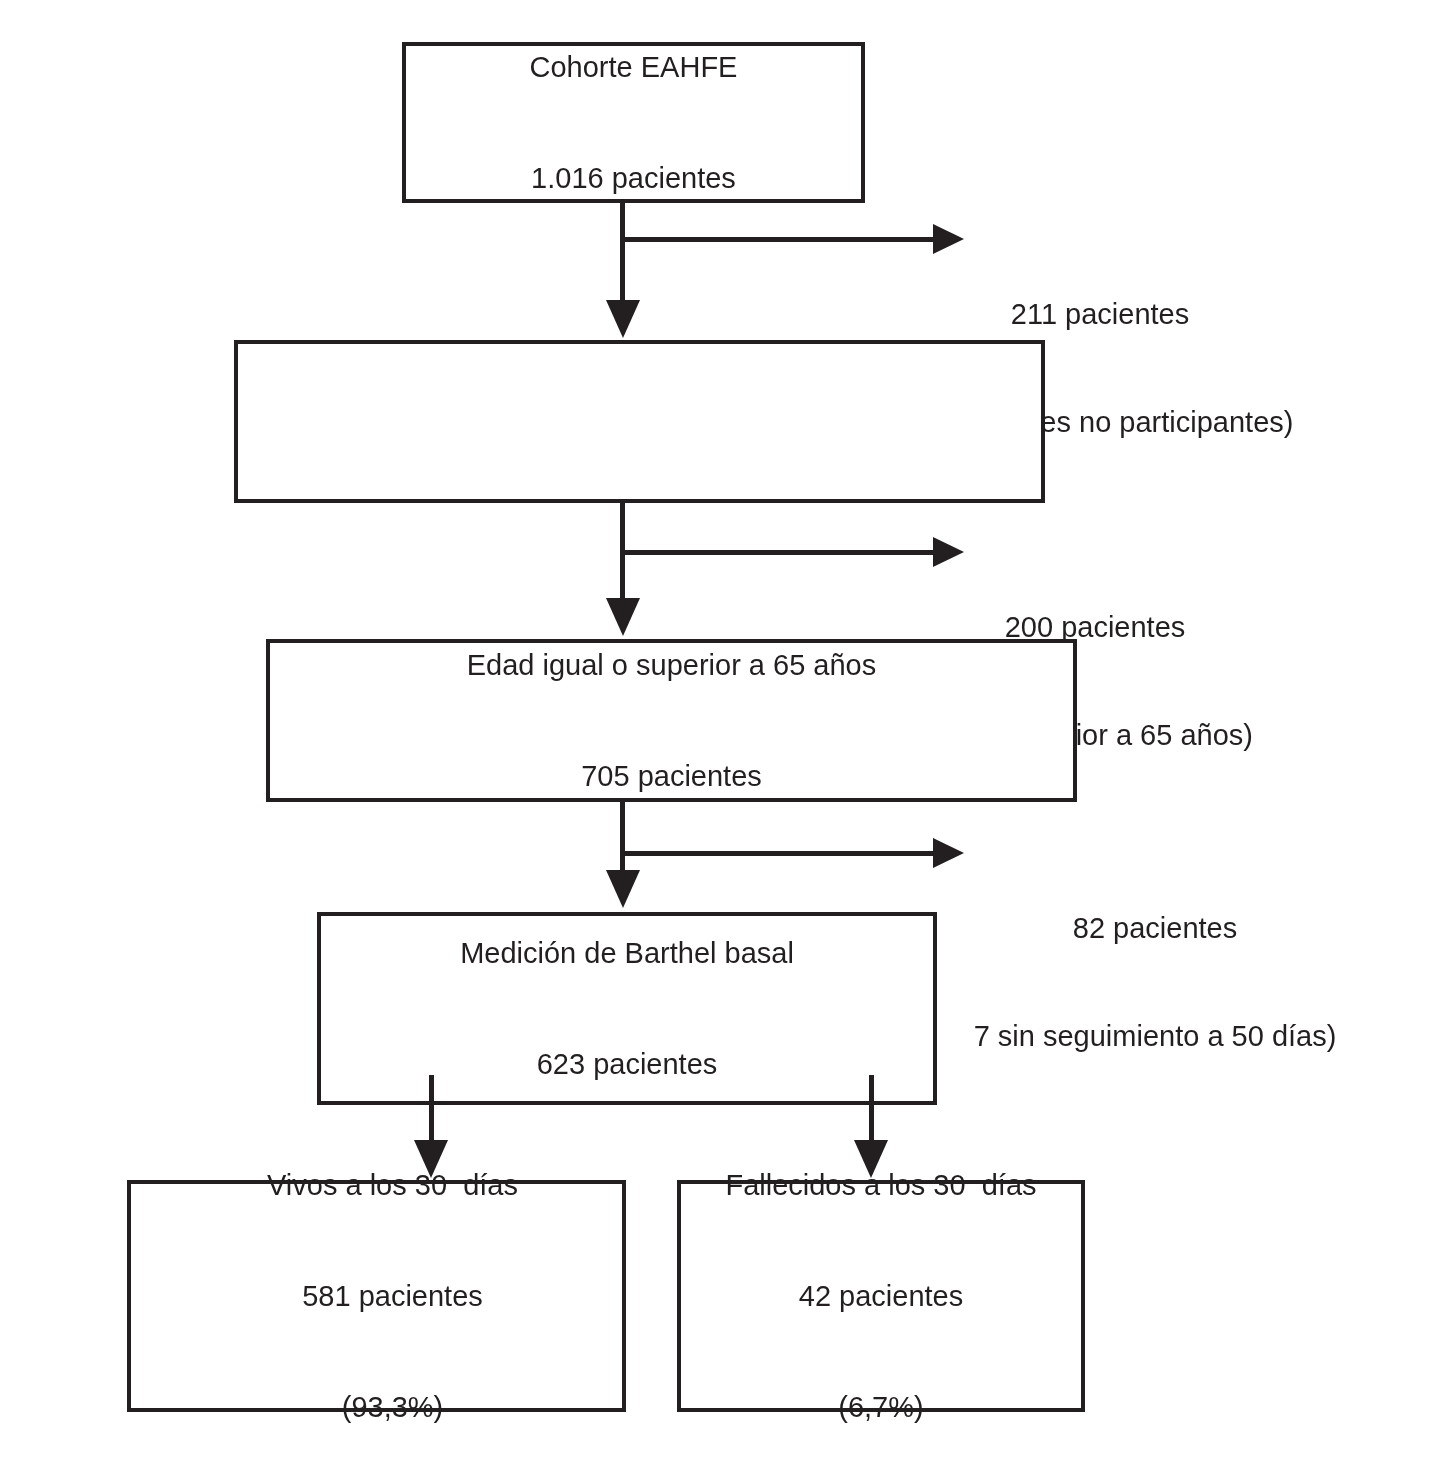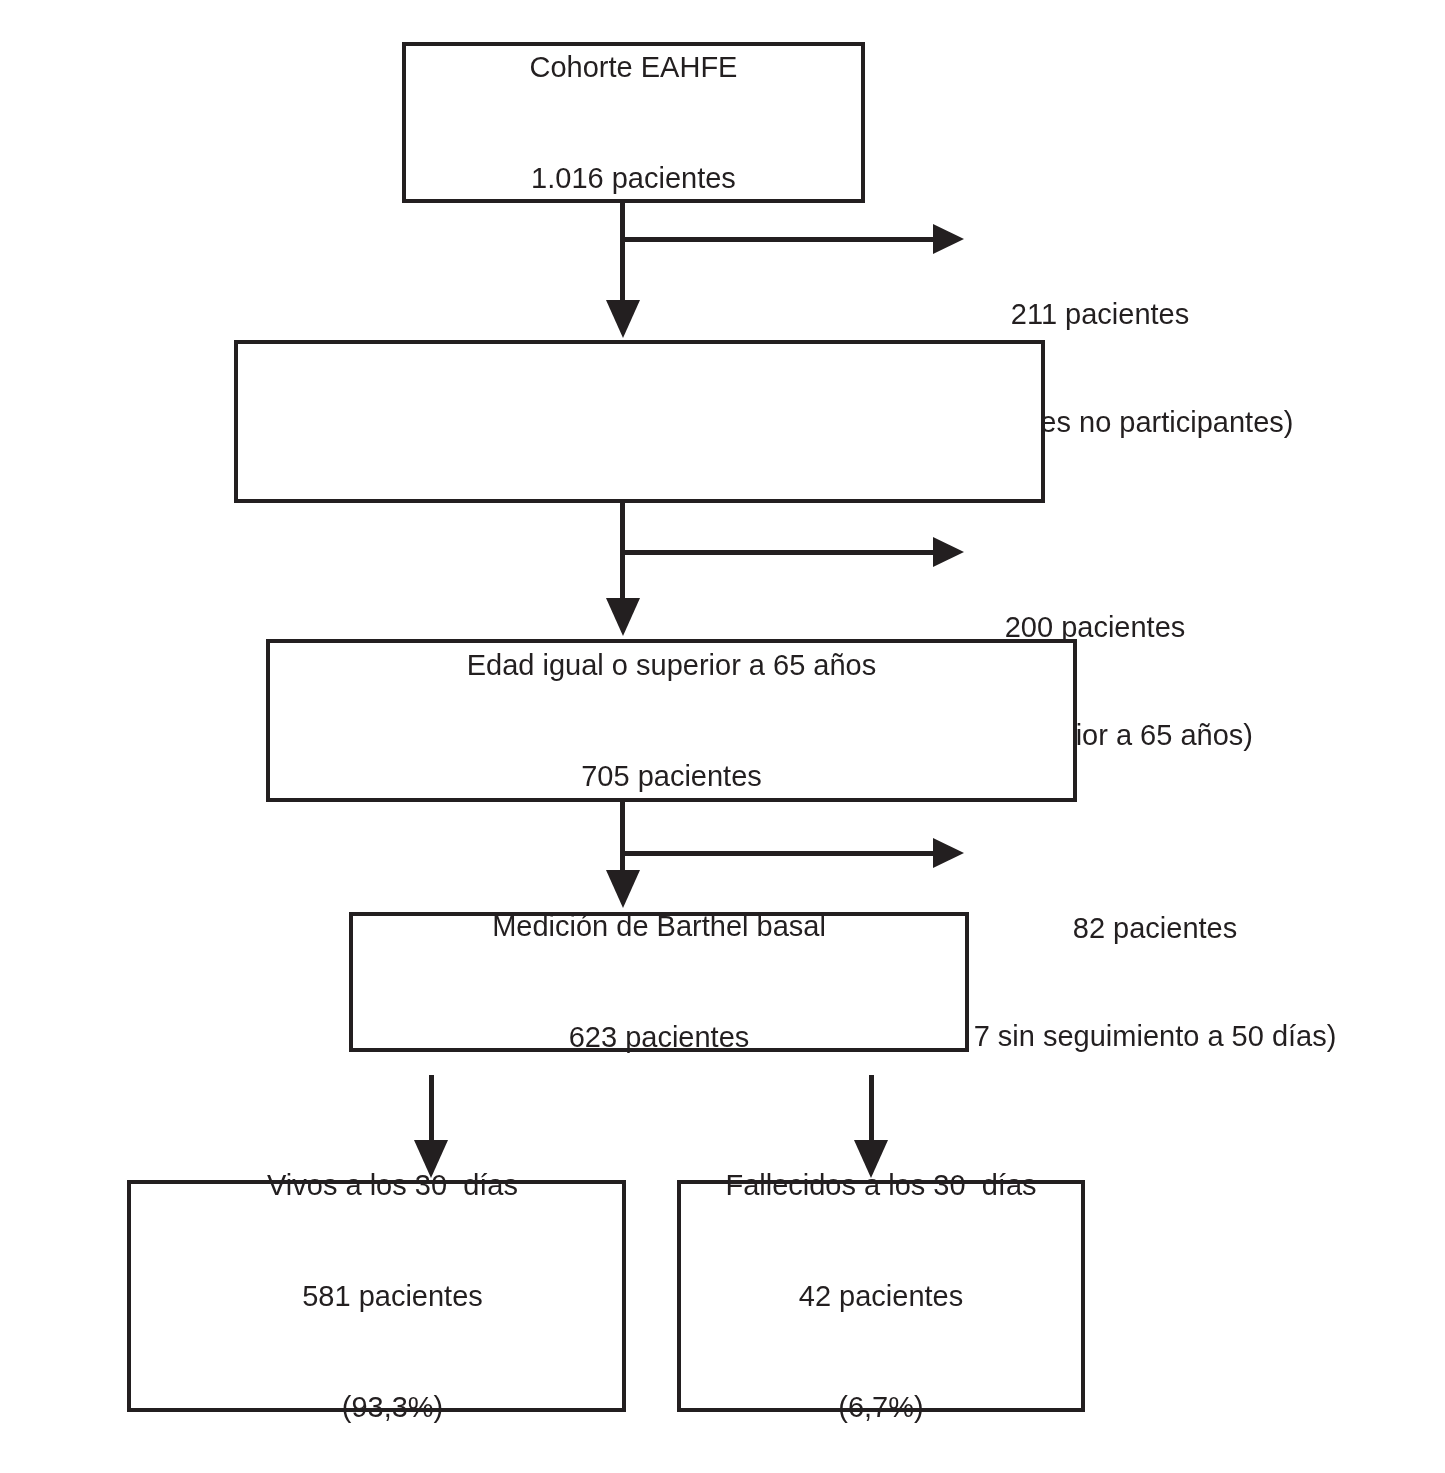--- a/index.html
+++ b/index.html
@@ -97,21 +97,21 @@
   <div class="vline" style="left:620px; top:802px; width:5px; height:72px;"></div>
   <div class="arrowhead-down" style="left:606px; top:870px;"></div>
 
   <div class="hline" style="left:620px; top:851px; width:315px; height:5px;"></div>
   <div class="arrowhead-right" style="left:933px; top:838px;"></div>
   <div class="side-label" style="left:930px; top:838px; width:450px;">
     <div>82 pacientes</div>
     <div>7 sin seguimiento a 50 días)</div>
   </div>
 
-  <div class="box" style="left:317px; top:912px; width:620px; height:140px;margin-left:32px;">
+  <div class="box" style="left:317px; top:912px; width:620px; height:193px;">
     <div class="box-text">
       <div>Medición de Barthel basal</div>
       <div>623 pacientes</div>
     </div>
   </div>
 
   <div class="vline" style="left:429px; top:1075px; width:5px; height:68px;"></div>
   <div class="arrowhead-down" style="left:414px; top:1140px;"></div>
 
   <div class="vline" style="left:869px; top:1075px; width:5px; height:68px;"></div>

